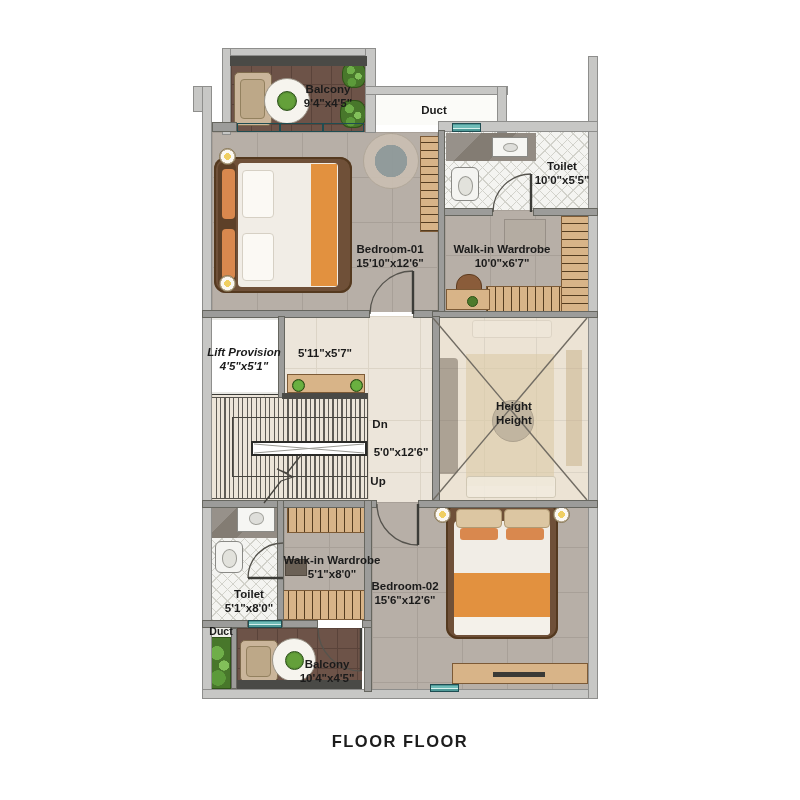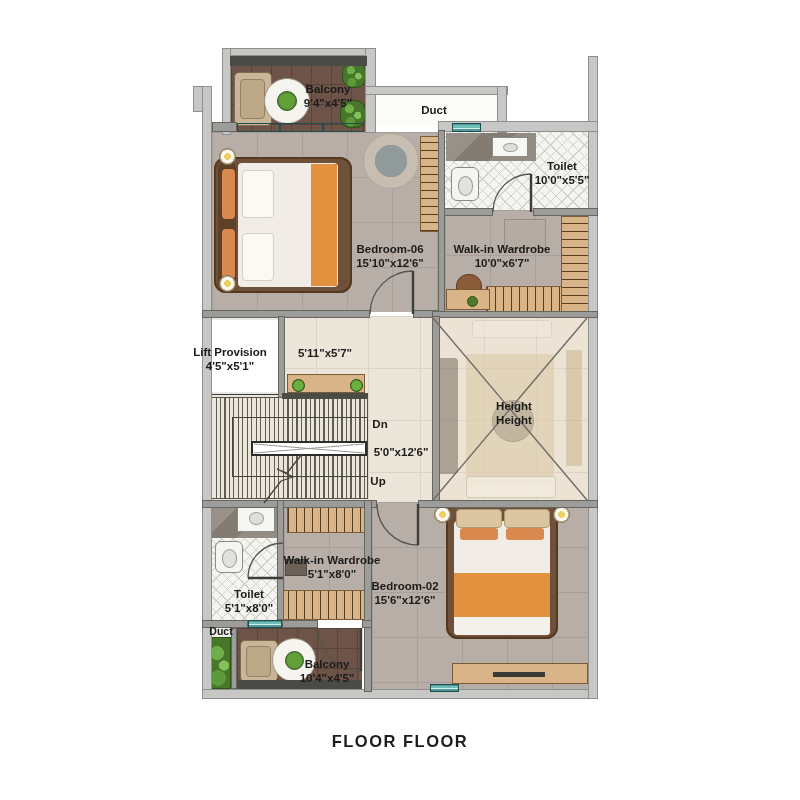--- a/index.html
+++ b/index.html
@@ -238,28 +238,28 @@
     <div>9'4"x4'5"</div>
   </div>
   <div class="lbl" style="left:434px;top:110px;">
     <div>Duct</div>
   </div>
   <div class="lbl" style="left:562px;top:173px;">
     <div>Toilet</div>
     <div>10'0"x5'5"</div>
   </div>
   <div class="lbl" style="left:390px;top:256px;">
-    <div>Bedroom-06</div>
+    <div>Bedroom-01</div>
     <div>15'10"x12'6"</div>
   </div>
   <div class="lbl" style="left:502px;top:256px;">
     <div>Walk-in Wardrobe</div>
     <div>10'0"x6'7"</div>
   </div>
-  <div class="lbl" style="left:230px;top:359px;">
+  <div class="lbl" style="left:244px;top:359px;font-style:italic;">
     <div>Lift Provision</div>
     <div>4'5"x5'1"</div>
   </div>
   <div class="lbl" style="left:325px;top:353px;">
     <div>5'11"x5'7"</div>
   </div>
   <div class="lbl" style="left:514px;top:413px;">
     <div>Height</div>
     <div>Height</div>
   </div>

